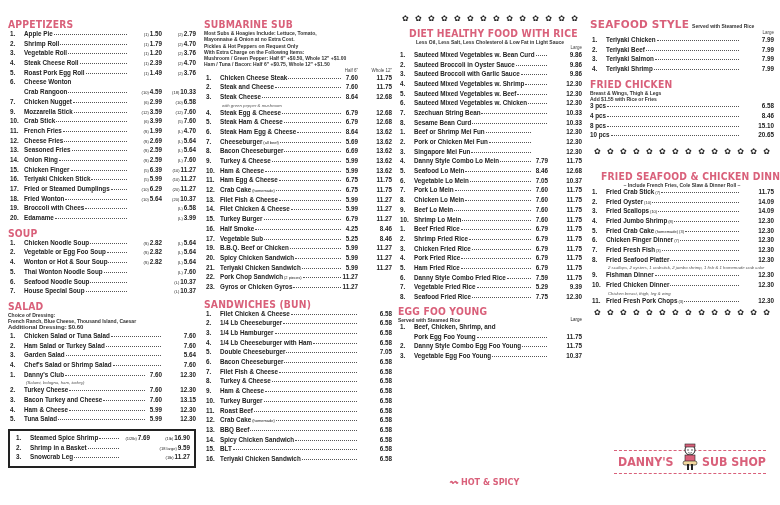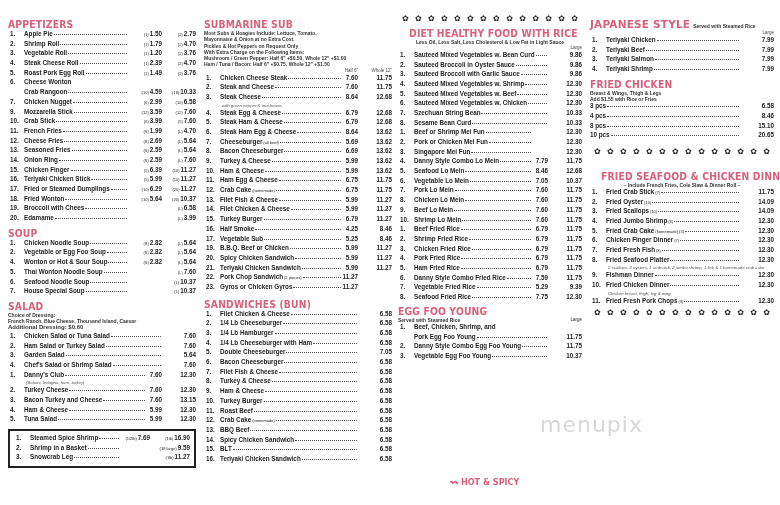--- a/index.html
+++ b/index.html
@@ -836,21 +836,21 @@
           <span class="num">3.</span>
           <span class="name">Vegetable Egg Foo Young</span>
           <span class="dots"></span>
           <span class="p2"><span>10.37</span></span>
         </div>
       </div>
   </div>
 
   <div class="col c4">
     <div style="display:flex;align-items:baseline;gap:3px">
-      <div class="sec-title" style="transform:none">JAPANESE STYLE</div>
+      <div class="sec-title" style="transform:none">SEAFOOD STYLE</div>
       <span class="sec-sub">Served with Steamed Rice</span>
     </div>
     <div class="hdr-row">
         <span>Large</span>
       </div>
     <div id="jp-list">
         <div class="row">
           <span class="num">1.</span>
           <span class="name">Teriyaki Chicken</span>
           <span class="dots"></span>
@@ -1011,18 +1011,34 @@
         <span>✿</span>
         <span>✿</span>
         <span>✿</span>
         <span>✿</span>
         <span>✿</span>
         <span>✿</span>
         <span>✿</span>
       </div>
   </div>
 
-  <div class="watermark">menupix</div>
   <div class="hot">
     <span>〰 </span><span>HOT &amp; SPICY</span>
   </div>
 
+  <div class="logo">
+    <div class="line" style="top:4px"></div>
+    <div class="txt" style="left:8px">DANNY'S</div>
+    <svg class="mascot" viewBox="0 0 20 30">
+      <circle cx="10" cy="8" r="5" fill="#fff" stroke="#222" stroke-width="1"></circle>
+      <rect x="5" y="2" width="10" height="3" fill="#d9607a" stroke="#222" stroke-width="0.6"></rect>
+      <circle cx="8" cy="8" r="0.7" fill="#222"></circle>
+        <circle cx="12" cy="8" r="0.7" fill="#222"></circle>
+      <path d="M8 10.5 Q10 12 12 10.5" stroke="#222" fill="none" stroke-width="0.6"></path>
+      <rect x="5" y="13" width="10" height="9" fill="#d9607a" stroke="#222" stroke-width="0.6"></rect>
+      <rect x="3" y="19" width="14" height="4" rx="2" fill="#f3d9a0" stroke="#222" stroke-width="0.6"></rect>
+      <rect x="7" y="22" width="2" height="6" fill="#222"></rect>
+        <rect x="11" y="22" width="2" height="6" fill="#222"></rect>
+    </svg>
+    <div class="txt" style="left:92px">SUB SHOP</div>
+    <div class="line" style="top:27px"></div>
+  </div>
 </div>
 
 </body></html>

